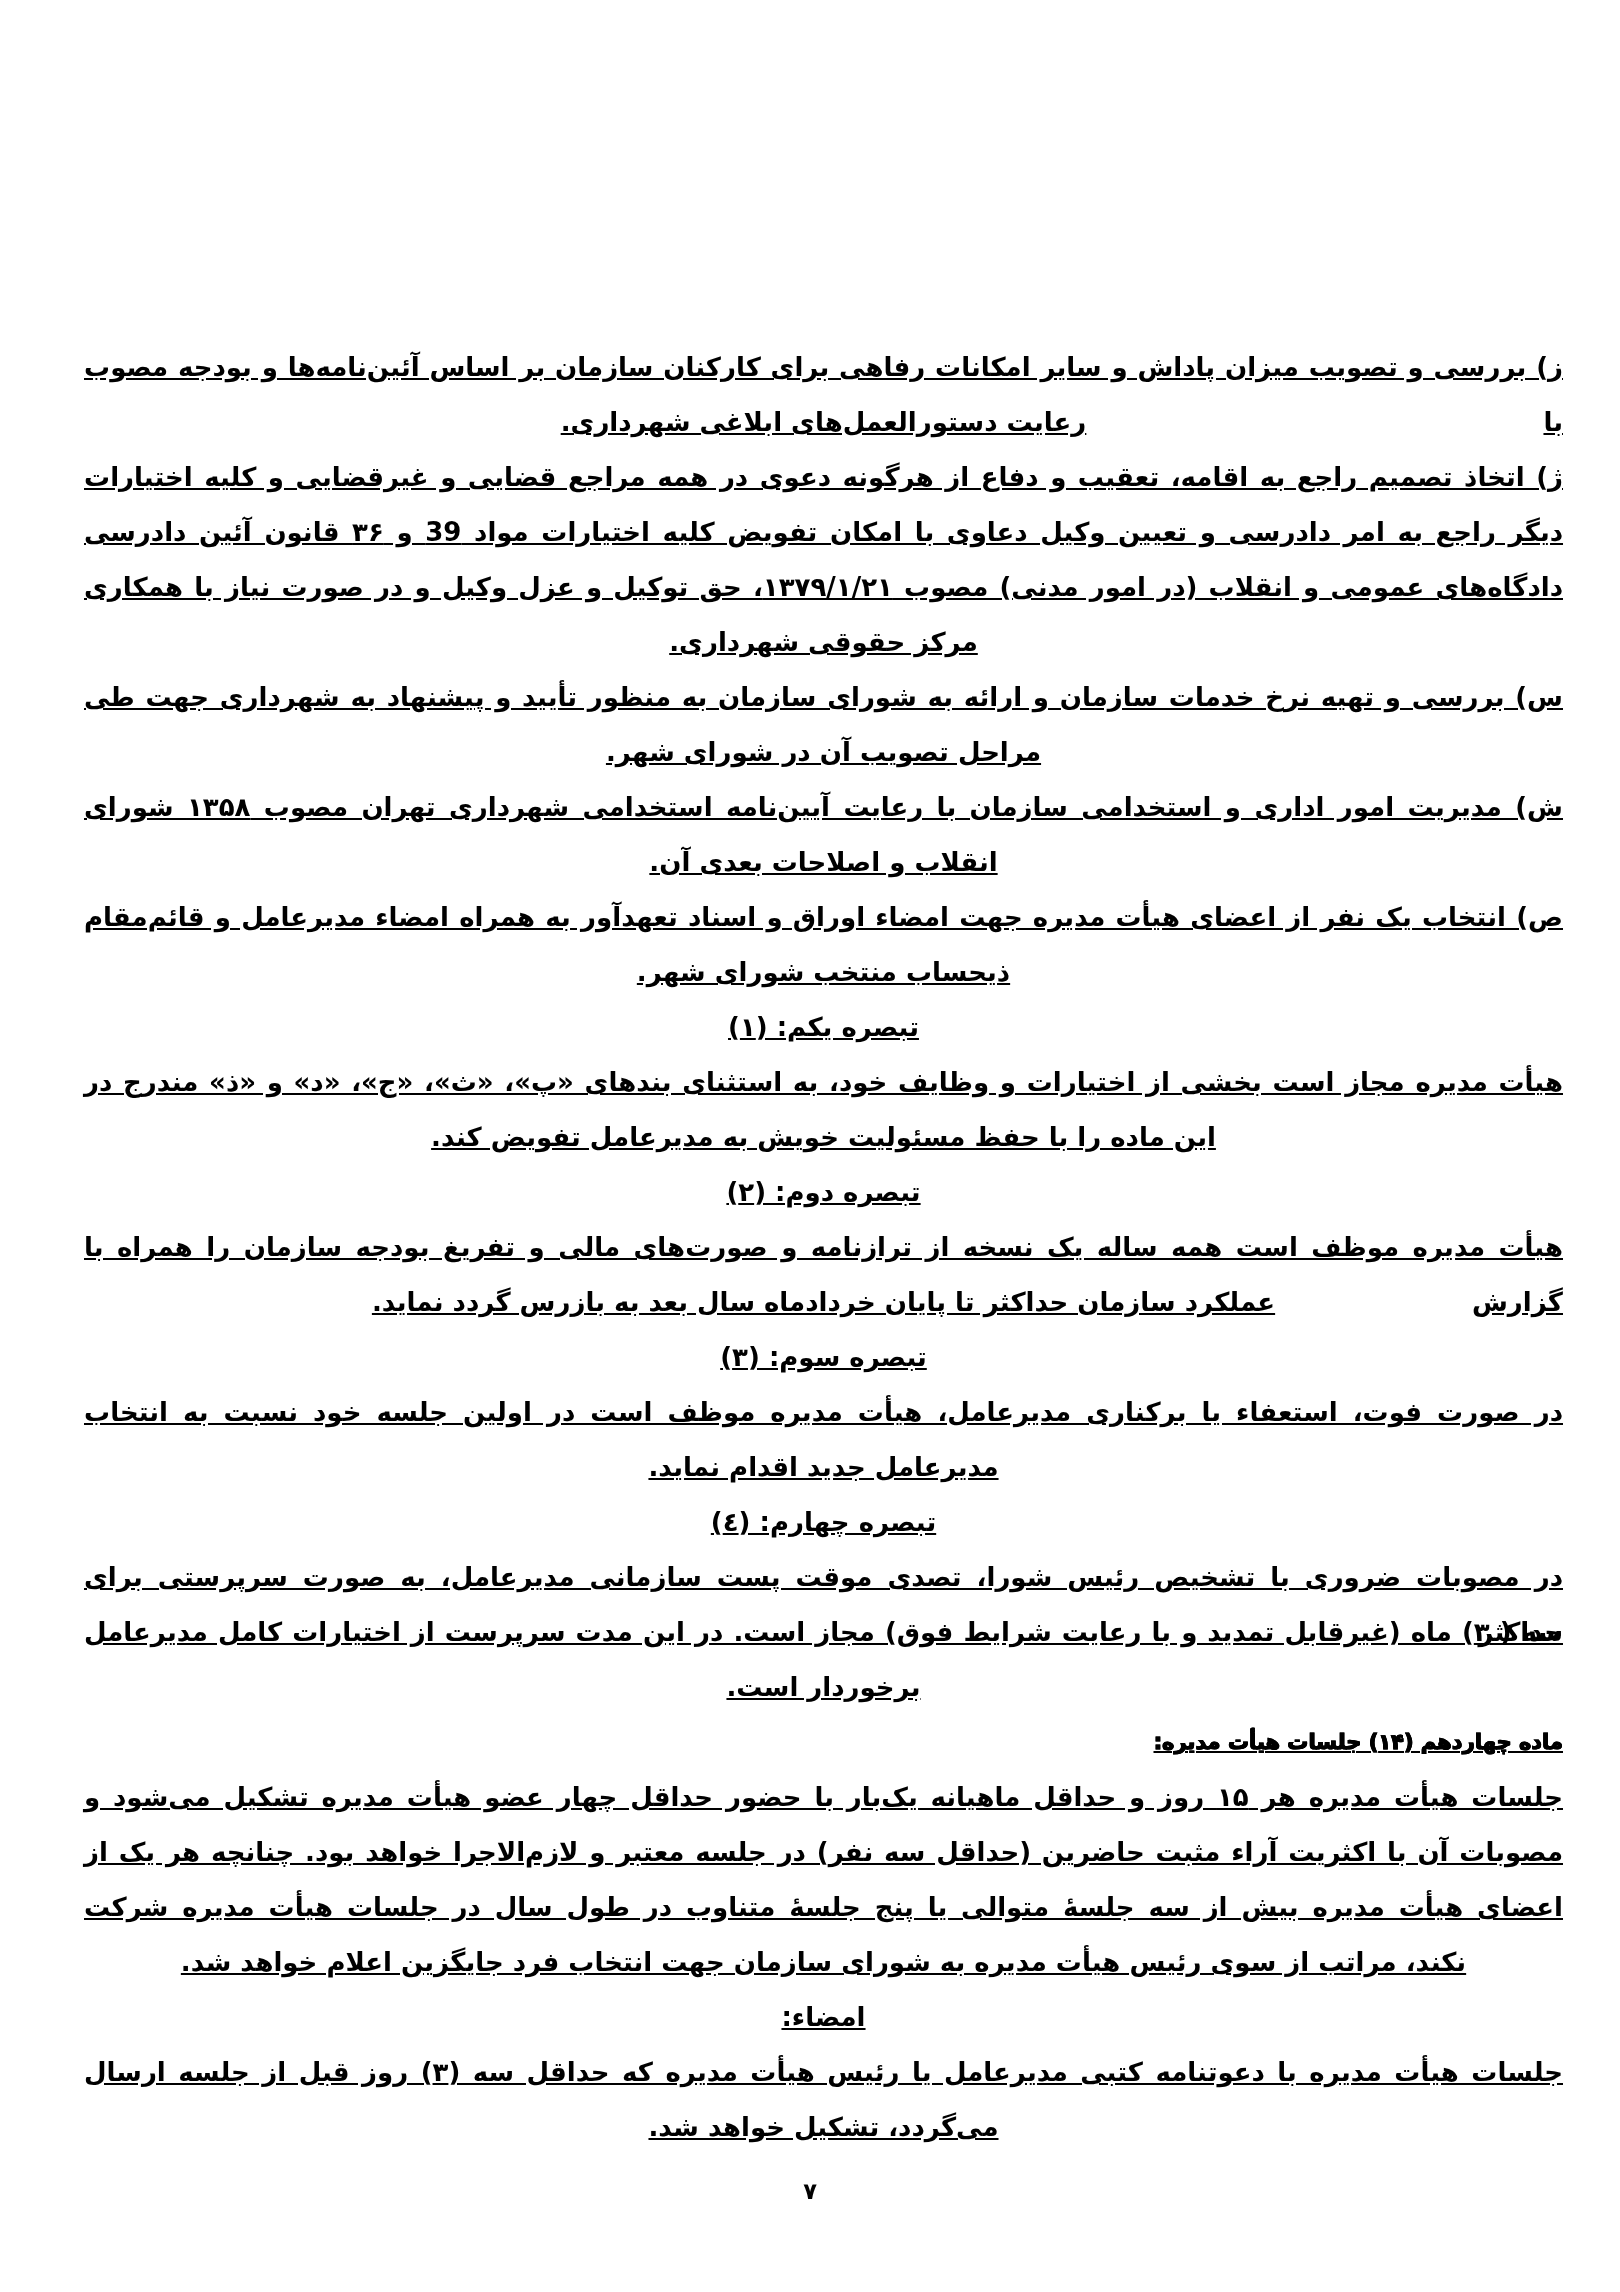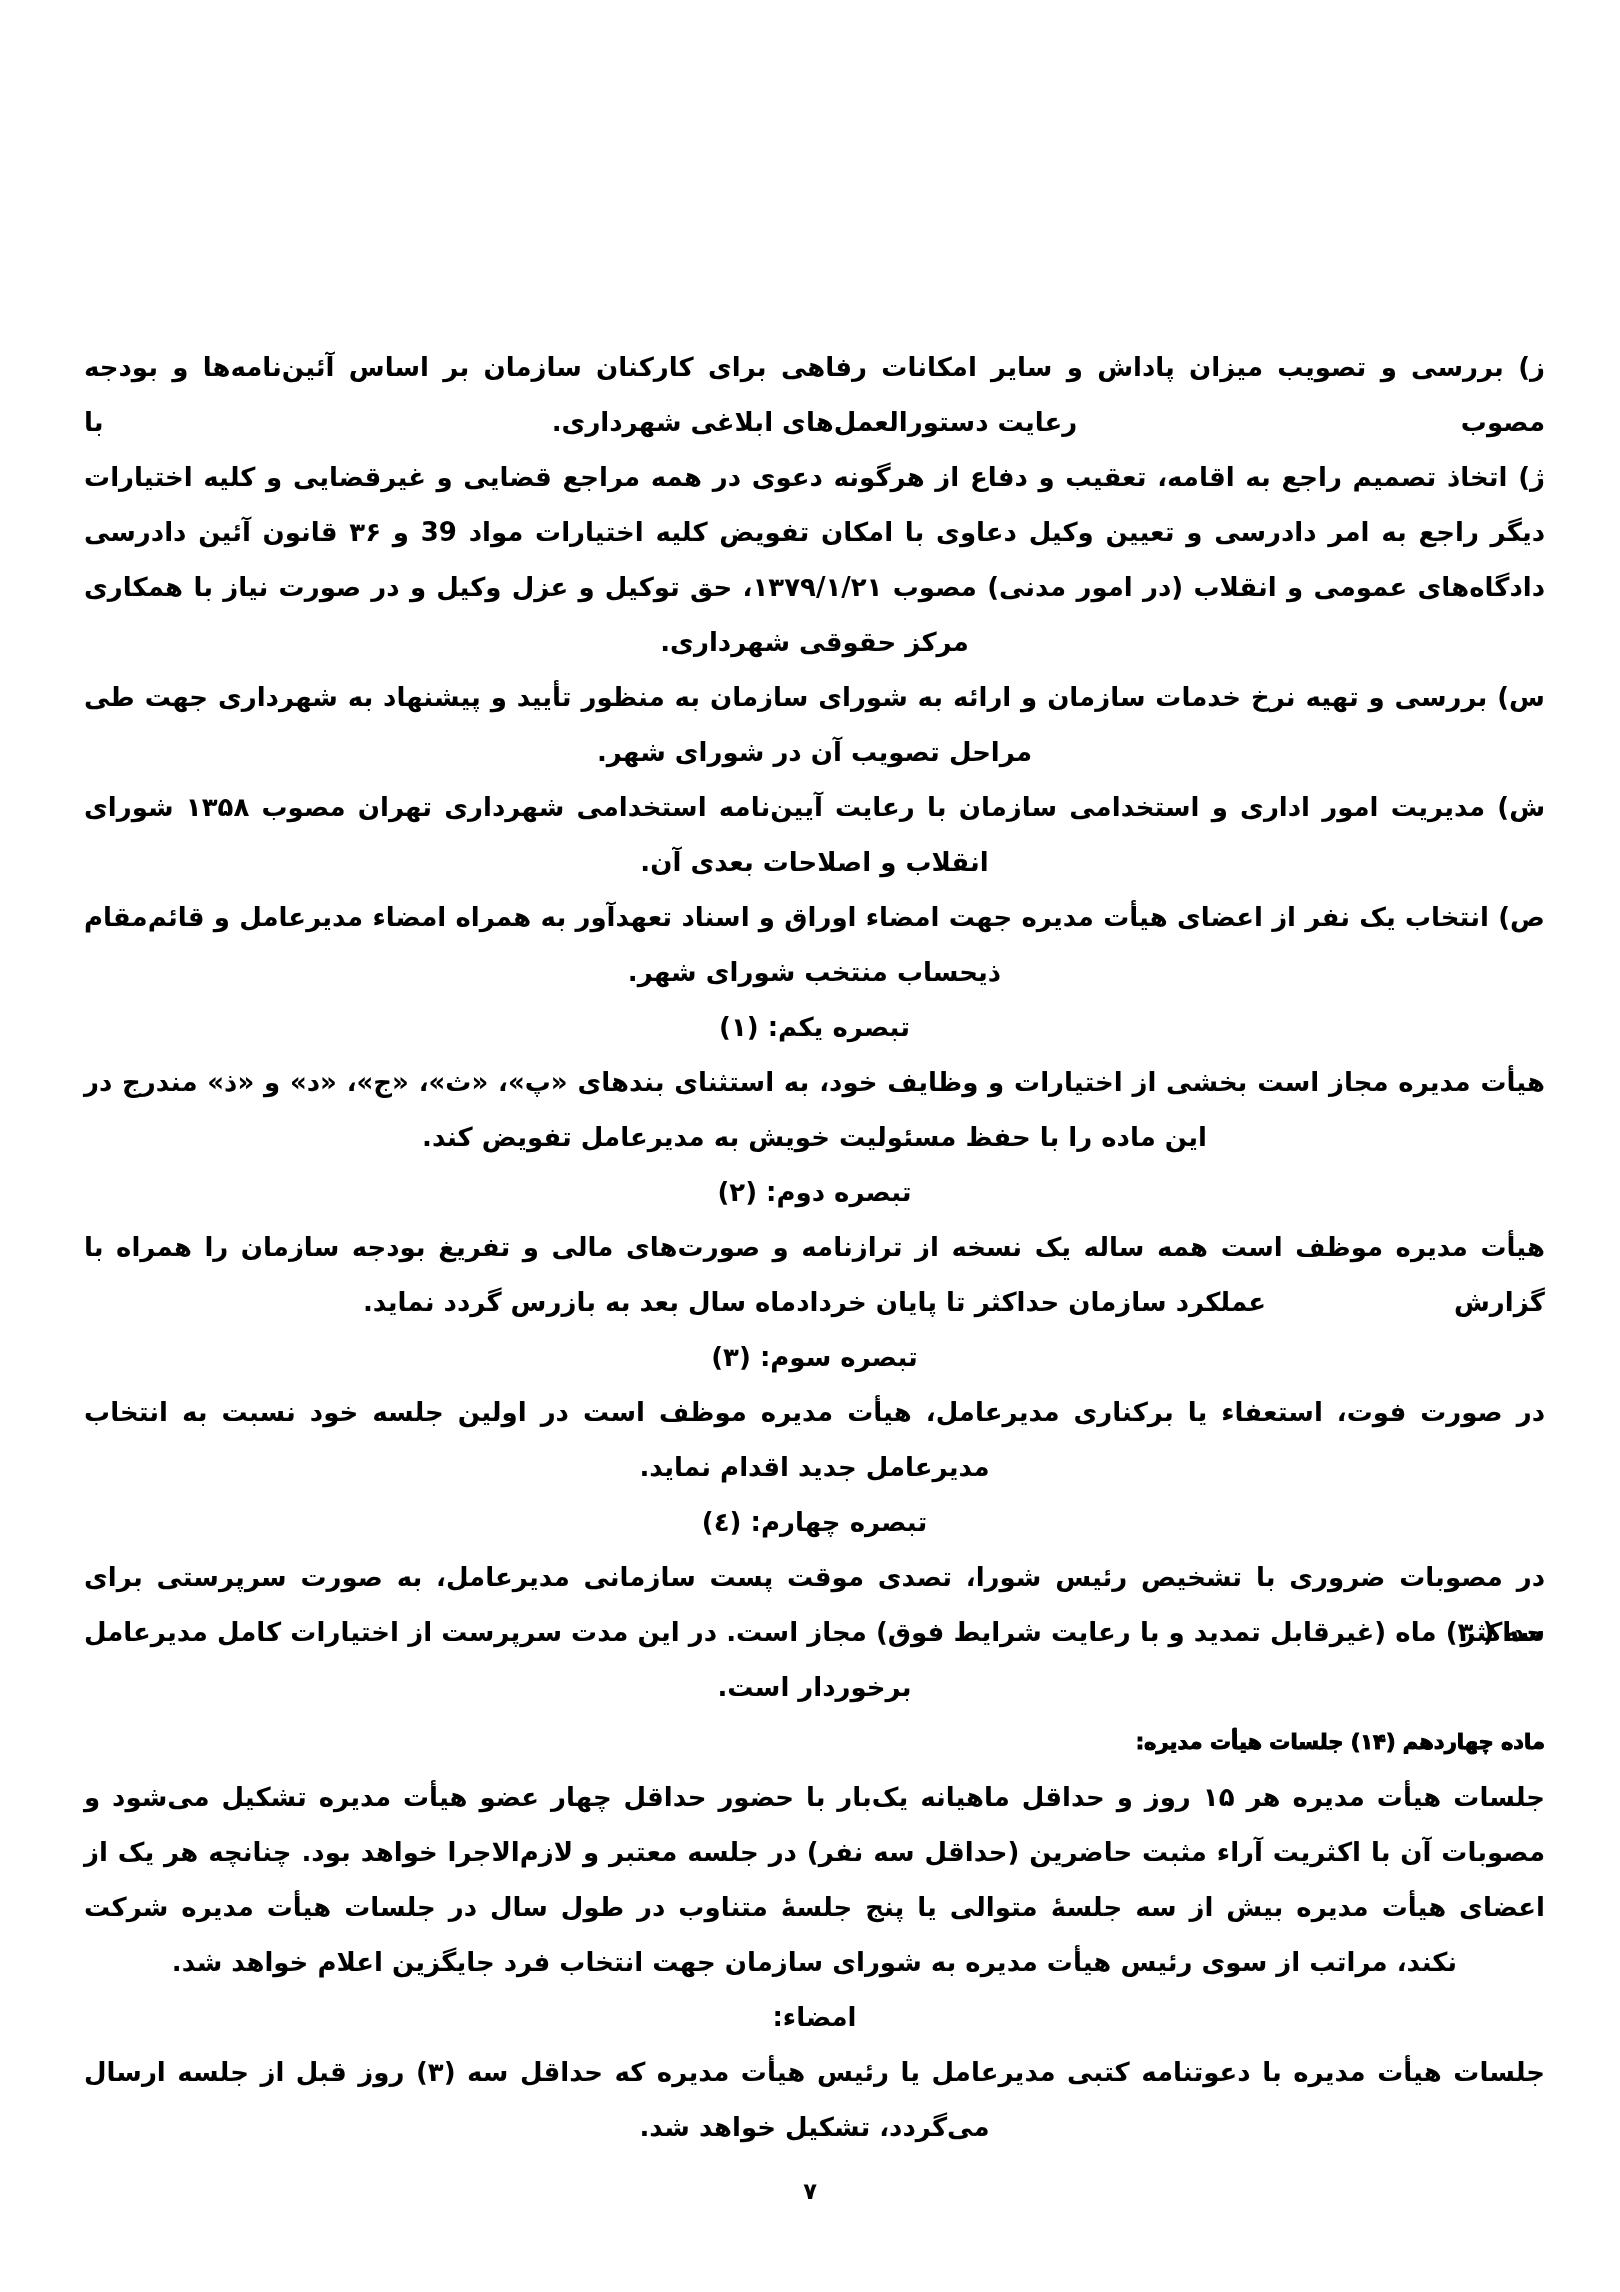--- a/index.html
+++ b/index.html
@@ -12,24 +12,25 @@
     width: 1620px;
     height: 2293px;
     background: #ffffff;
     color: #000000;
     font-family: "DejaVu Sans", sans-serif;
     overflow: hidden;
   }
   .content {
     position: absolute;
     top: 340px;
-    right: 75px;
+    right: 57px;
     left: 84px;
     direction: rtl;
     text-justify: inter-word;
+    text-decoration: underline;
   }
   .ln {
     font-size: 26px;
     font-weight: bold;
     line-height: 55px;
     height: 55px;
     text-align: center;
     white-space: normal;
     overflow: visible;
   }

